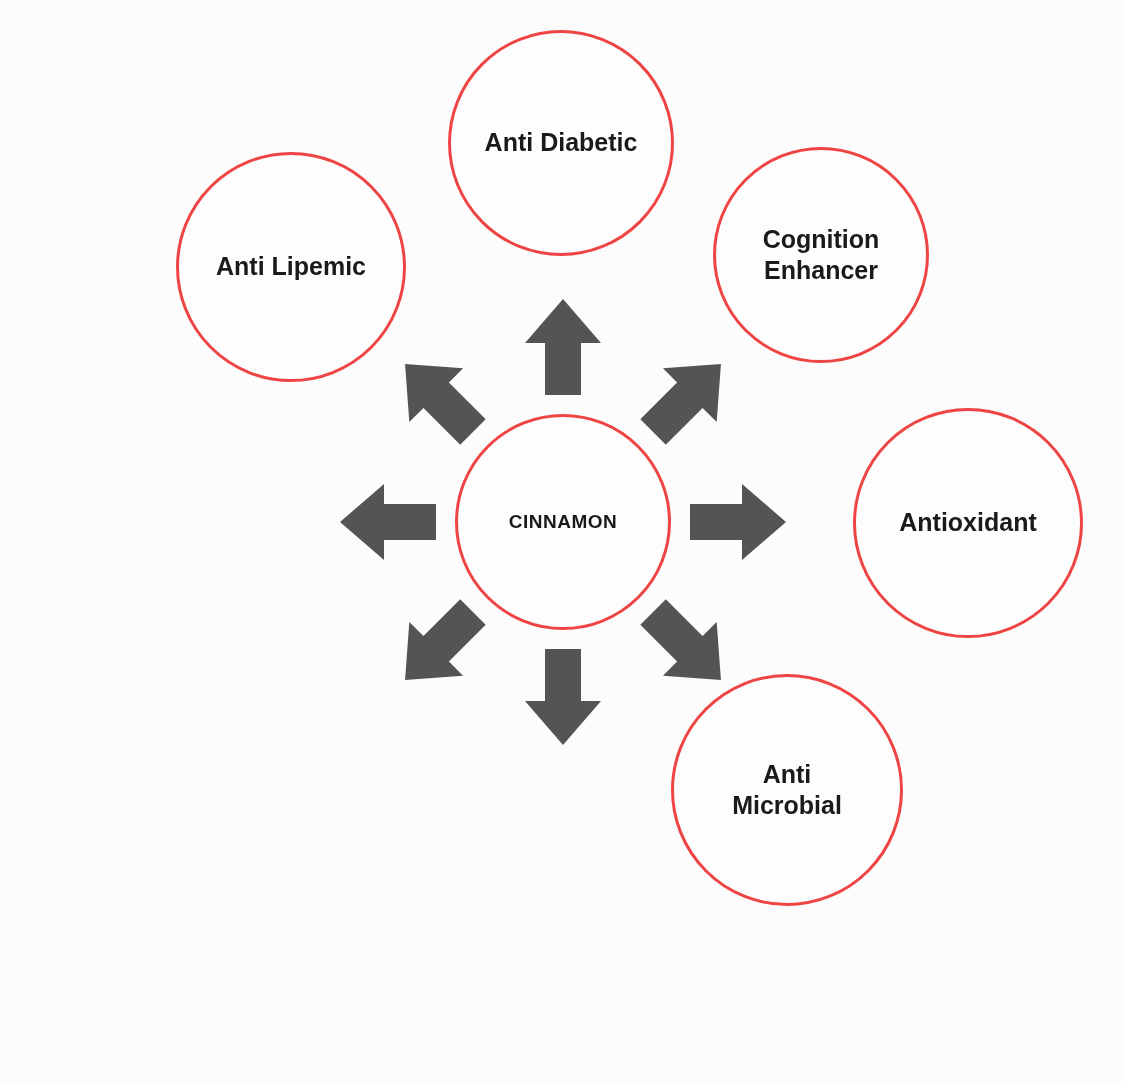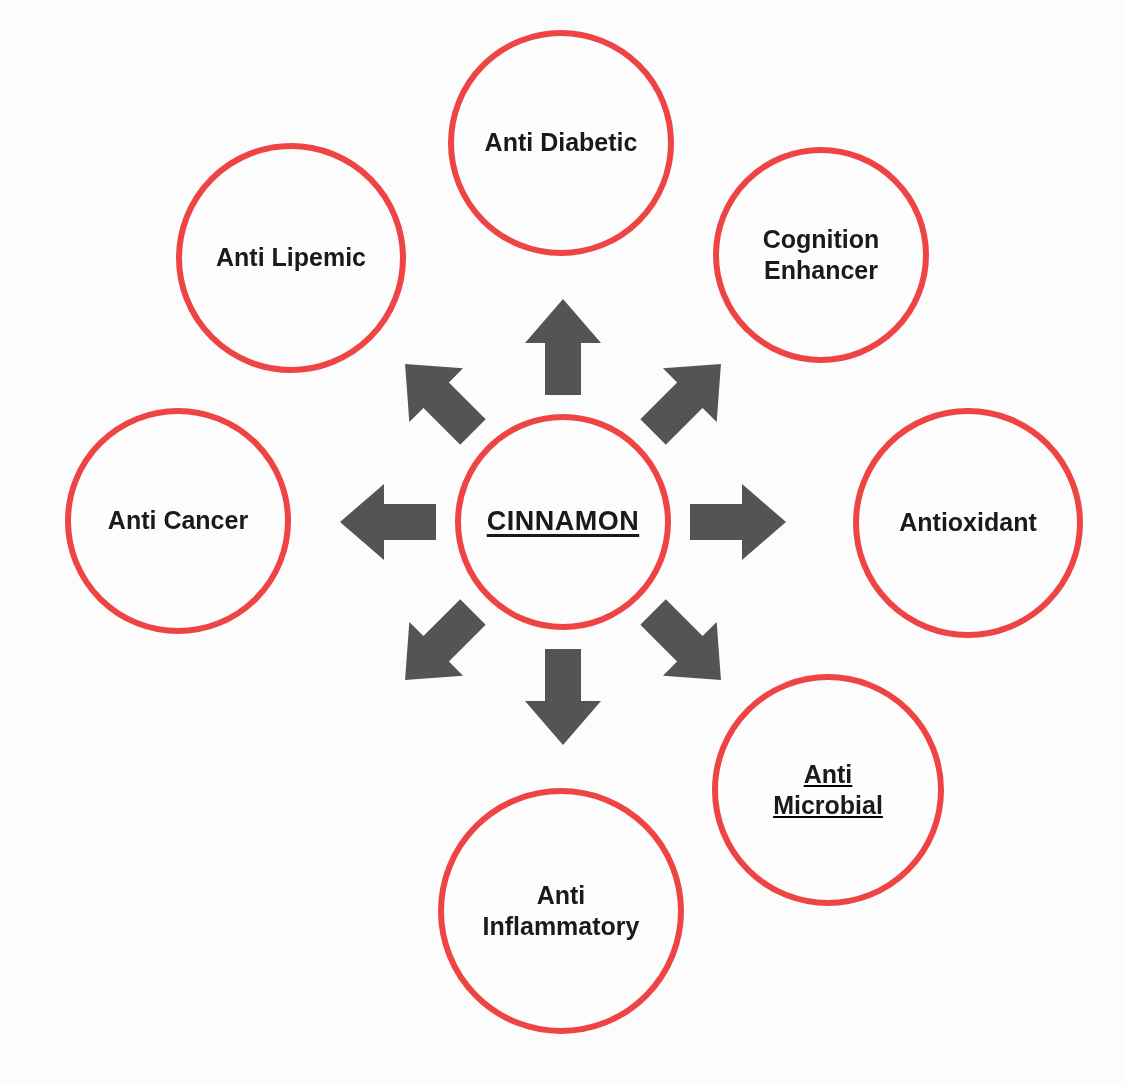--- a/index.html
+++ b/index.html
@@ -17,52 +17,51 @@
   }
   .arrows {
     position: absolute;
     left: 0;
     top: 0;
     width: 1125px;
     height: 1085px;
   }
   .circle {
     position: absolute;
-    border: 6px solid #ef4444;
+    border: 3px solid #ef4444;
     border-radius: 50%;
     background: #fdfdfd;
     display: flex;
     align-items: center;
     justify-content: center;
     text-align: center;
     box-sizing: border-box;
   }
   .label {
     display: block;
     font-weight: 700;
     font-size: 25px;
     line-height: 1.25;
     color: #1a1a1a;
   }
   .center-label {
-    font-size: 27px;
+    font-size: 19px;
     letter-spacing: 0.5px;
-    text-decoration: underline;
     text-decoration-thickness: 2.5px;
     text-underline-offset: 4px;
   }
   
   .n-anti-diabetic      { left: 448px; top:  30px; width: 226px; height: 226px; }
-  .n-anti-lipemic       { left: 176px; top: 143px; width: 230px; height: 230px; }
+  .n-anti-lipemic       { left: 176px; top: 152px; width: 230px; height: 230px; }
   .n-cognition-enhancer { left: 713px; top: 147px; width: 216px; height: 216px; }
   .n-anti-cancer        { left:  65px; top: 408px; width: 226px; height: 226px; }
   .n-center             { left: 455px; top: 414px; width: 216px; height: 216px; }
   .n-antioxidant        { left: 853px; top: 408px; width: 230px; height: 230px; }
   .n-cardio-protective  { left: 177px; top: 675px; width: 230px; height: 230px; }
-  .n-anti-microbial     { left: 712px; top: 674px; width: 232px; height: 232px; text-decoration: underline; }
+  .n-anti-microbial     { left: 671px; top: 674px; width: 232px; height: 232px; }
   .n-anti-inflammatory  { left: 438px; top: 788px; width: 246px; height: 246px; }
   .w140 { width: 140px; }
   .w130 { width: 130px; }
   .w120 { width: 120px; }
   .w160 { width: 160px; }
 </style>
 </head>
 <body>
 
 <div class="canvas">
@@ -96,26 +95,20 @@
   </div>
 
   <div class="circle n-antioxidant">
     <span class="label">Antioxidant</span>
   </div>
 
   <div class="circle n-anti-microbial">
     <span class="label w120">Anti Microbial</span>
   </div>
 
-  <div class="circle n-anti-inflammatory">
-    <span class="label w160">Anti Inflammatory</span>
-  </div>
 
 
-  <div class="circle n-anti-cancer">
-    <span class="label">Anti Cancer</span>
-  </div>
 
   <div class="circle n-anti-lipemic">
     <span class="label">Anti Lipemic</span>
   </div>
 
 </div>
 
 </body></html>

